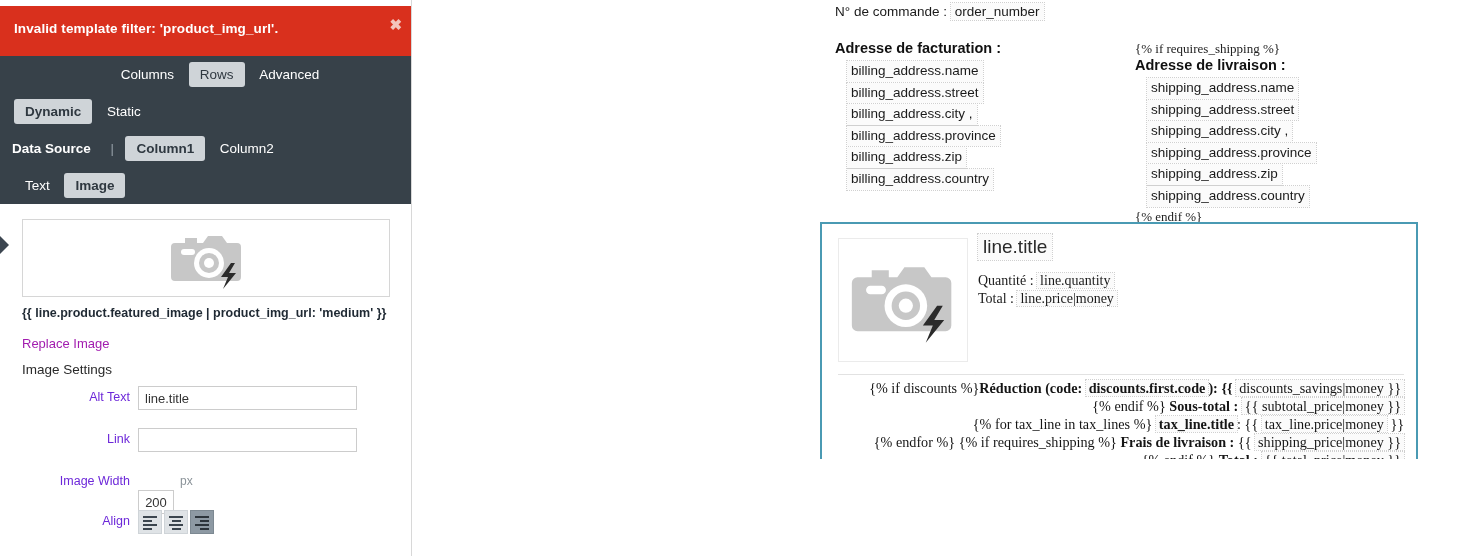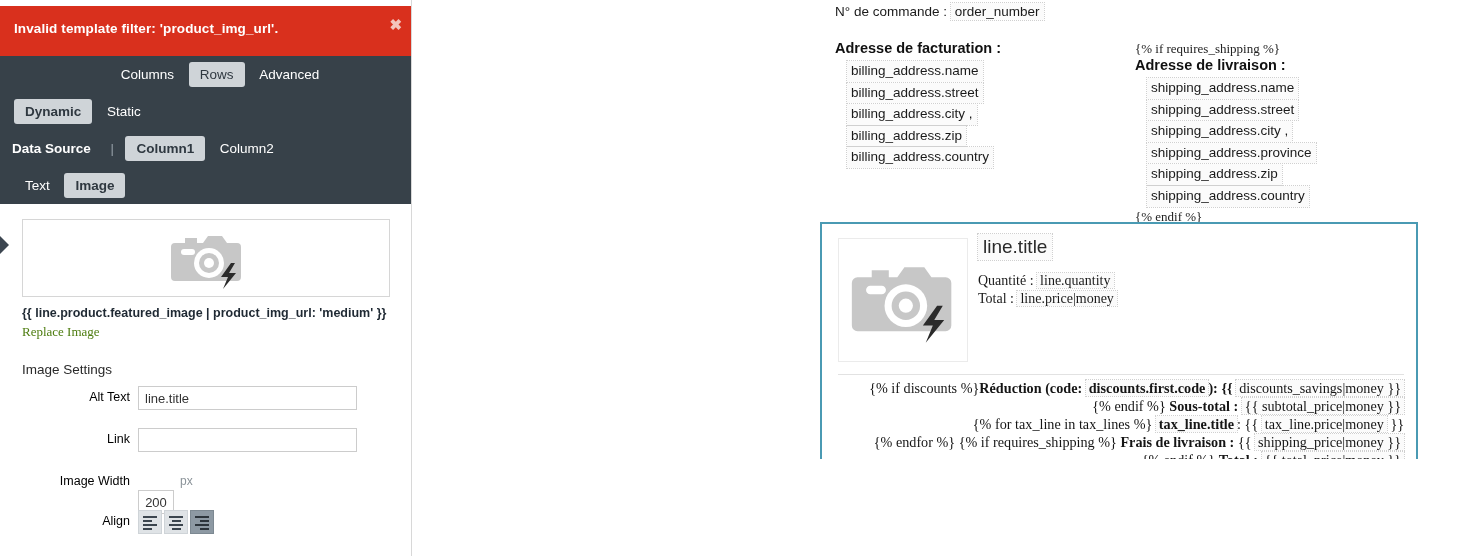--- a/index.html
+++ b/index.html
@@ -124,40 +124,39 @@
     position: absolute;
     left: 22px; top: 306px;
     width: 380px;
     font-size: 12.5px;
     font-weight: bold;
     color: #1f2933;
     white-space: nowrap;
   }
   #replace-image {
     position: absolute;
-    left: 22px; top: 324px;
+    left: 22px; top: 336px;
     font-size: 13px;
-    color: #4d7c0f;
+    color: #a21caf;
     cursor: pointer;
-    font-family: Liberation Serif, serif;
   }
   #image-settings-title {
     position: absolute;
     left: 22px; top: 362px;
     font-size: 13.5px;
     color: #2a2a2a;
   }
 
   .field-row { position: absolute; left: 0; width: 412px; height: 30px; }
   .field-label {
     position: absolute;
     left: 0; width: 130px;
     text-align: right;
     font-size: 12.5px;
-    color: #000000;
+    color: #6d28d9;
     line-height: 22px;
   }
   .field-input {
     position: absolute;
     left: 138px;
     height: 24px;
     border: 1px solid #cccccc;
     background: #fff;
     font-family: "Liberation Sans", sans-serif;
     font-size: 13px;
@@ -425,20 +424,21 @@
     <span>N° de commande :</span>
     <span class="liq">order_number</span>
   </div>
 
   <div id="billing-block">
     <div class="addr-head">Adresse de facturation :</div>
     <div class="addr-wrap">
       <div><span class="addr-line liq">billing_address.name</span></div>
       <div><span class="addr-line liq">billing_address.street</span></div>
       <div><span class="addr-line liq">billing_address.city ,</span></div>
+      <div><span class="addr-line liq">billing_address.province</span></div>
       <div><span class="addr-line liq">billing_address.zip</span></div>
       <div><span class="addr-line liq">billing_address.country</span></div>
     </div>
   </div>
 
   <div id="shipping-block">
     <div class="tpl-tag">{% if requires_shipping %}</div>
     <div class="addr-head">Adresse de livraison :</div>
     <div class="addr-wrap">
       <div><span class="addr-line liq">shipping_address.name</span></div>

